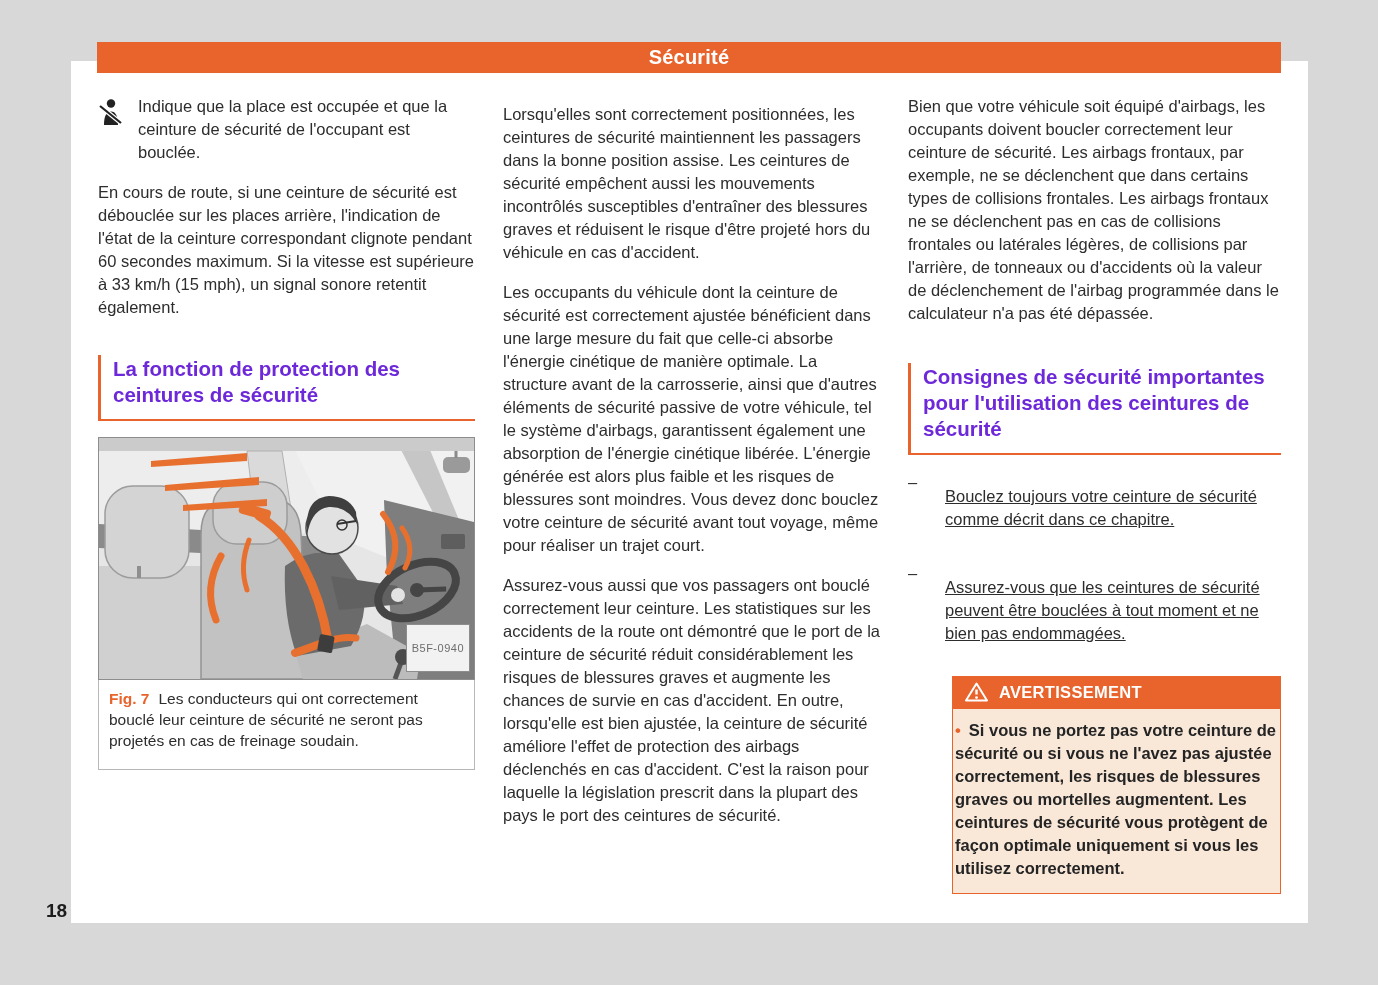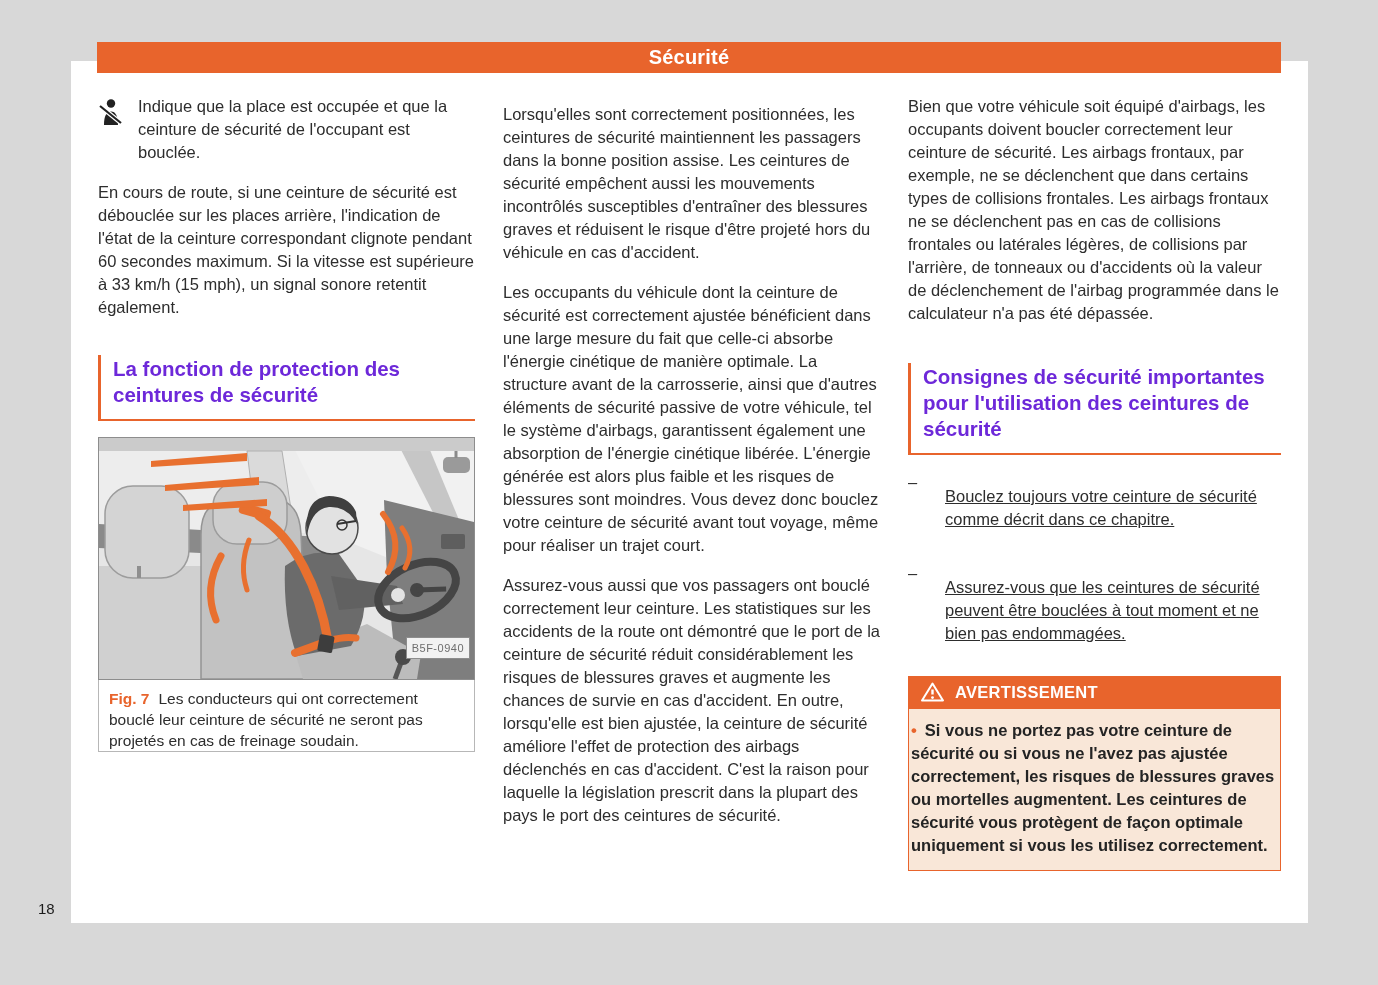--- a/index.html
+++ b/index.html
@@ -13,53 +13,53 @@
     position:absolute;left:71px;top:61px;width:1237px;height:862px;
     background:#ffffff;
   }
   .header-bar{
     position:absolute;left:97px;top:42px;width:1184px;height:31px;
     background:#e8642c;color:#fff;font-weight:bold;font-size:20px;
     display:flex;align-items:center;justify-content:center;z-index:3;
     letter-spacing:.2px;
   }
   .page-num{
-    position:absolute;left:38px;top:900px;font-size:15px;font-weight:normal;color:#1c1c1c;z-index:2;
+    position:absolute;left:46px;top:900px;font-size:19px;font-weight:bold;color:#1c1c1c;z-index:2;
   }
   .col{position:absolute;top:95px;z-index:2;color:#2d2d2d;}
   .col1{left:98px;width:377px;}
   .col2{left:503px;width:378px;margin-top:8px;}
   .col3{left:908px;width:373px;}
   .para{font-size:16.5px;line-height:23px;margin:0 0 17px;}
   .icon-item{display:flex;margin:0 0 17px;}
   .icon-item .glyph{flex:none;width:40px;padding-top:2px;}
   .icon-item .para{margin:0;}
   .section-heading{
     font-size:20.5px;line-height:26px;font-weight:bold;color:#6d28d9;
     border-left:3px solid #e8642c;border-bottom:2px solid #e8642c;
     padding:1px 0 11px 12px;margin:36px 0 16px;
   }
   .col3 .section-heading{margin-top:38px;}
   .figure{
     position:relative;border:1px solid #8d8d8d;height:241px;background:#e6e6e6;overflow:hidden;
   }
   .figure svg{display:block;}
   .figure-code{
-    position:absolute;right:4px;bottom:20px;background:#f2f2f2;border:1px solid #8d8d8d;
-    color:#6e6e6e;font-size:11px;line-height:14px;padding:3px 5px;letter-spacing:.5px;
+    position:absolute;right:4px;bottom:7px;background:#f2f2f2;border:1px solid #8d8d8d;
+    color:#6e6e6e;font-size:11px;line-height:14px;padding:16px 5px;letter-spacing:.5px;
   }
   .caption-box{
     border:1px solid #b7b7b7;border-top:none;
-    padding:8px 10px 0;font-size:15.5px;line-height:21px;color:#2d2d2d;
+    padding:8px 10px 18px;font-size:15.5px;line-height:21px;color:#2d2d2d;
   }
   .fig-label{color:#e8642c;font-weight:bold;margin-right:9px;}
   .dash-item{display:flex;margin:0 0 17px;}
   .dash-item .dash{flex:none;width:23px;font-size:16.5px;line-height:23px;}
   .dash-item .para{margin:14px;text-decoration:underline;}
-  .warning-box{margin-top:16px;}
+  .warning-box{margin-top:16px;margin-left:44px;}
   .warn-header{
     background:#e8642c;color:#fff;display:flex;align-items:center;gap:10px;
     padding:5px 12px 6px;font-weight:bold;font-size:16.5px;letter-spacing:.3px;
   }
   .warn-header svg{flex:none;}
   .warn-body{
     background:#f9e7d8;border:1px solid #e8642c;border-top:none;
     padding:10px 2px 13px;font-weight:bold;font-size:16.5px;line-height:23px;color:#242424;
   }
   .warn-bullet{color:#e8642c;margin-right:8px;}

